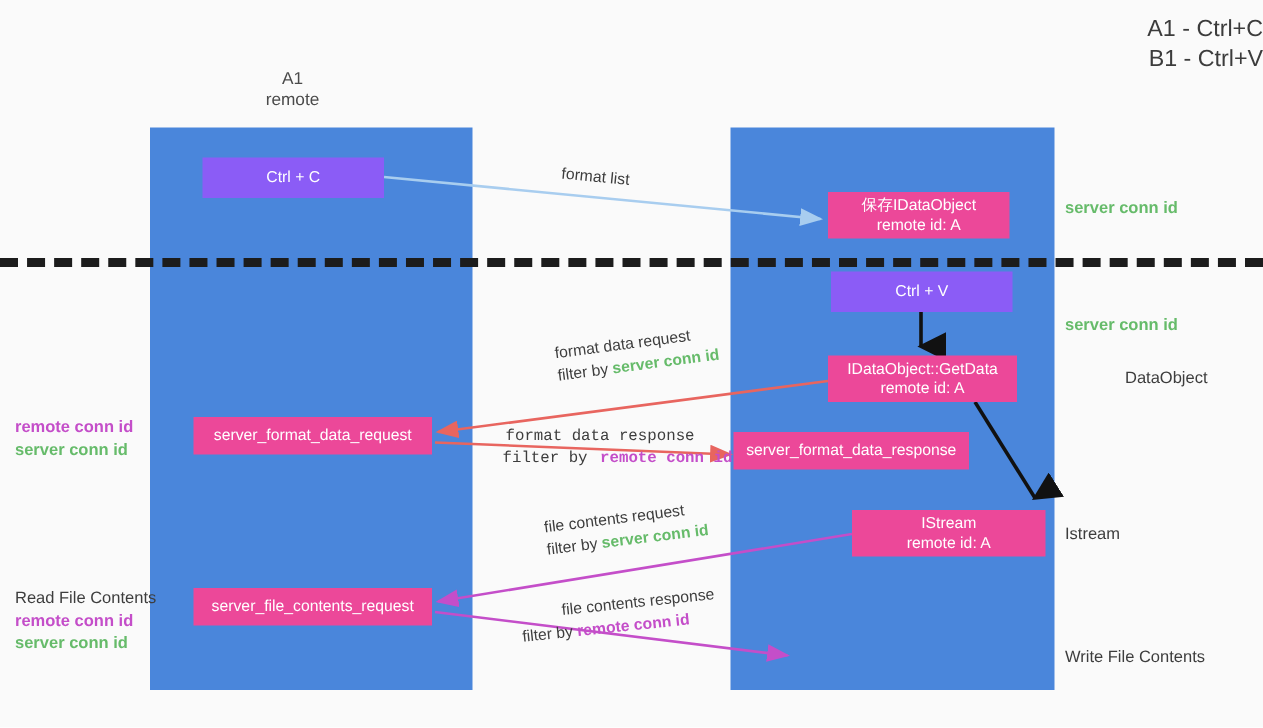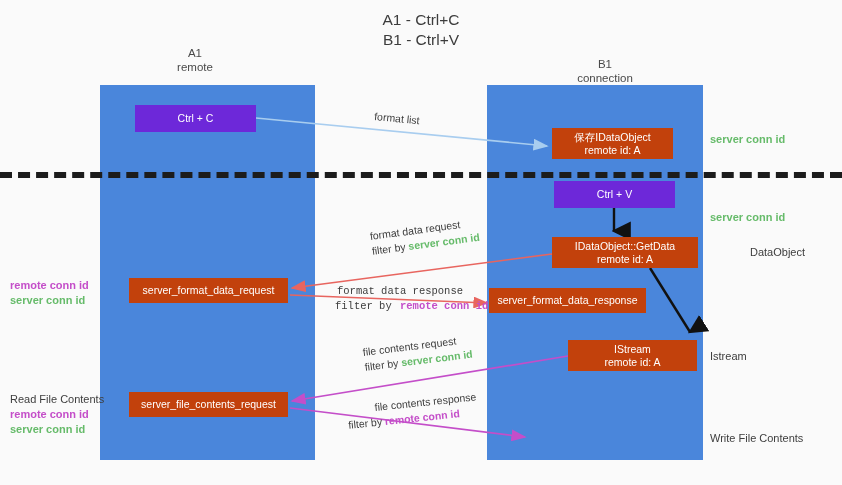--- a/index.html
+++ b/index.html
@@ -23,21 +23,21 @@
     height: 485px;
     pointer-events: none;
   }
   .col {
     position: absolute;
     background: #4a86db;
   }
   .title {
     position: absolute;
     width: 100%;
-    text-align: center;
+    text-align: right;
     color: #3c3c3c;
     font-size: 15.5px;
     line-height: 20px;
     white-space: pre-line;
   }
   .colhead {
     position: absolute;
     text-align: center;
     color: #4a4a4a;
     font-size: 11.5px;
@@ -50,22 +50,22 @@
     flex-direction: column;
     align-items: center;
     justify-content: center;
     color: #ffffff;
     font-size: 10.5px;
     line-height: 13px;
     text-align: center;
     box-sizing: border-box;
     white-space: pre-line;
   }
-  .box.green { background: #6d28d9; }
-  .box.orange { background: #c2410c; }
+  .box.green { background: #8b5cf6; }
+  .box.orange { background: #ec4899; }
   .slabel {
     position: absolute;
     font-size: 11px;
     color: #3d3d3d;
     line-height: 15px;
     white-space: nowrap;
   }
   .slabel.green { color: #66bb6a; font-weight: bold; }
   .edgelabel {
     position: absolute;
@@ -96,22 +96,20 @@
 </head>
 <body>
 
 <div id="canvas">
 
   <div class="title" style="left:0; top:10px;">A1 - Ctrl+C
 B1 - Ctrl+V</div>
 
   <div class="colhead" style="left:120px; top:47px; width:150px;">A1
 remote</div>
-  <div class="colhead" style="left:530px; top:58px; width:150px;">B1
-connection</div>
 
   <div class="col" style="left:100px; top:85px; width:215px; height:375px;"></div>
   <div class="col" style="left:487px; top:85px; width:216px; height:375px;"></div>
 
   <svg class="layer" viewBox="0 0 842 485">
     <defs>
       <marker id="ah-blue" markerWidth="9" markerHeight="7" refX="8" refY="3.5" orient="auto">
         <polygon points="0 0, 9 3.5, 0 7" fill="#a8cdef"></polygon>
       </marker>
       <marker id="ah-red" markerWidth="9" markerHeight="7" refX="8" refY="3.5" orient="auto">
@@ -142,21 +140,21 @@
 
   <div class="dashline" style="top:172px; width:842px;"></div>
 
   <div class="box green" style="left:135px; top:105px; width:121px; height:27px;">Ctrl + C</div>
 
   <div class="box orange" style="left:552px; top:128px; width:121px; height:31px;">保存IDataObject
 remote id: A</div>
 
   <div class="box green" style="left:554px; top:181px; width:121px; height:27px;">Ctrl + V</div>
 
-  <div class="box orange" style="left:552px; top:237px; width:146px; height:31px;">IDataObject::GetData
+  <div class="box orange" style="left:552px; top:237px; width:126px; height:31px;">IDataObject::GetData
 remote id: A</div>
 
   <div class="box orange" style="left:568px; top:340px; width:129px; height:31px;">IStream
 remote id: A</div>
 
   <div class="box orange" style="left:129px; top:278px; width:159px; height:25px;">server_format_data_request</div>
 
   <div class="box orange" style="left:129px; top:392px; width:159px; height:25px;">server_file_contents_request</div>
 
   <div class="box orange" style="left:489px; top:288px; width:157px; height:25px;">server_format_data_response</div>

